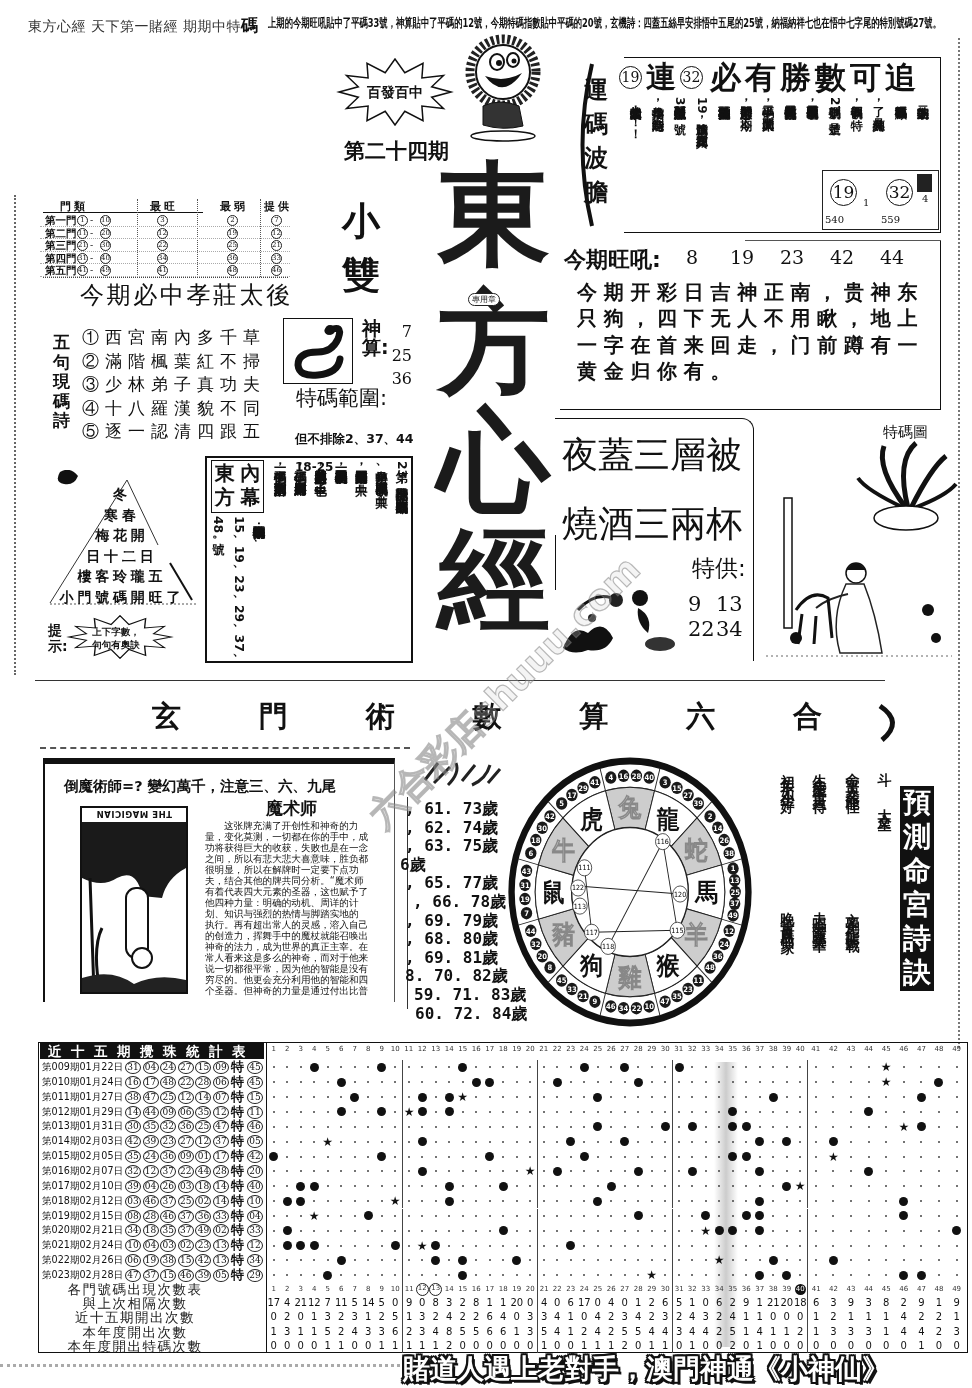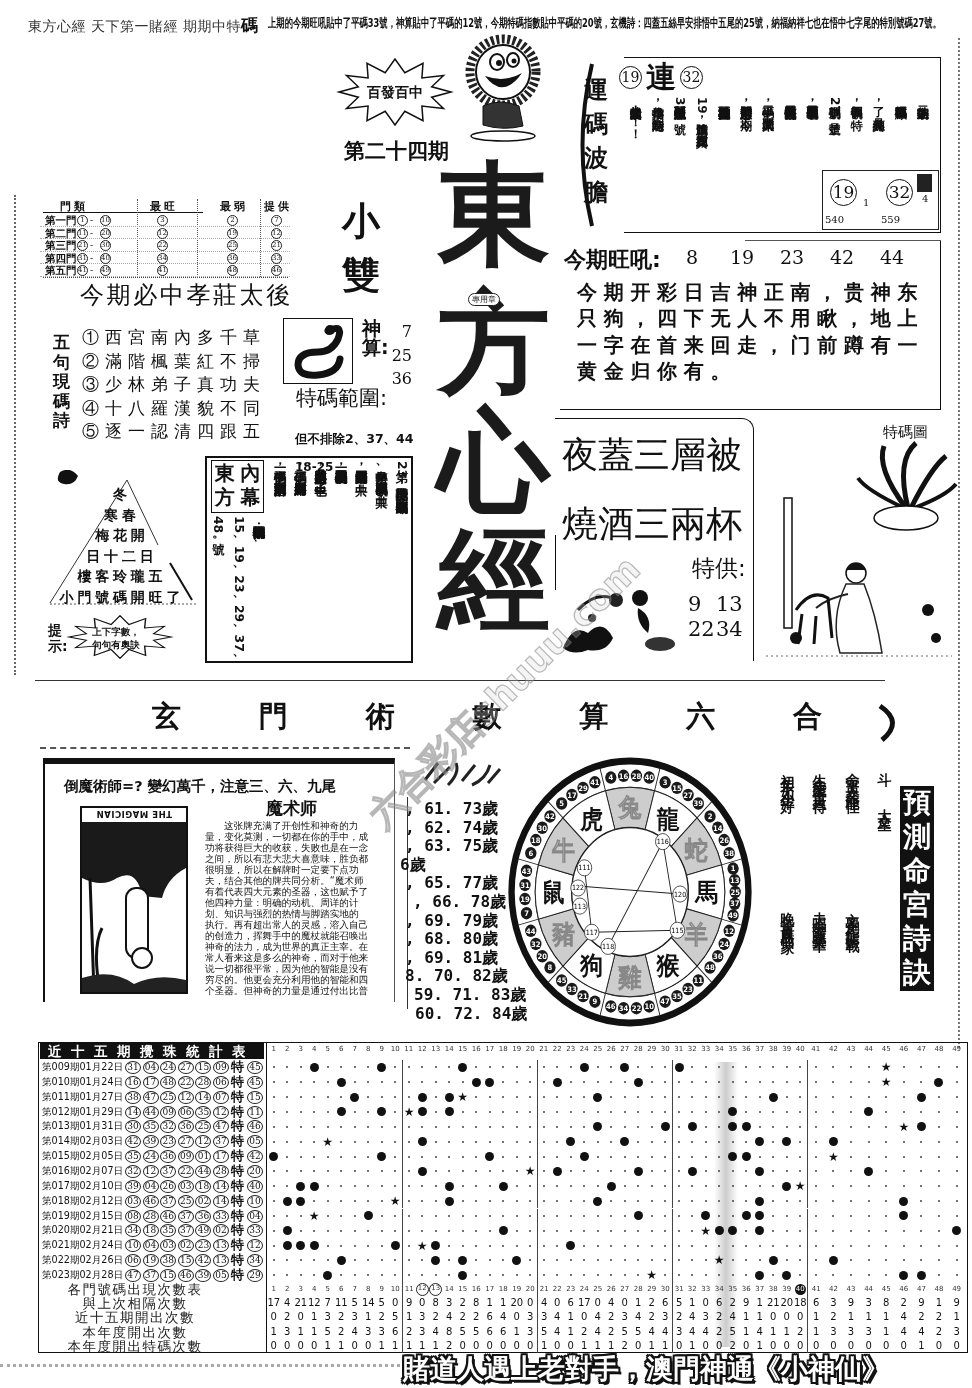--- a/index.html
+++ b/index.html
@@ -322,20 +322,21 @@
 
   <svg class="a" style="left:572px;top:62px" width="22" height="166" viewBox="0 0 22 166">
     <path d="M20,2 Q1,83 20,164" fill="none" stroke="#111" stroke-width="4"></path>
   </svg>
   <div class="a tr-side">運碼波膽</div>
   <div class="a tr-frame"></div>
   <div class="a tr-head">
     <span class="tr-hc">19</span>
     <span class="tr-link">連</span>
     <span class="tr-hc">32</span>
+    <span class="tr-text">必有勝數可追</span>
   </div>
   <div class="a vcol tr-cols" id="tr-cols">
       <div>上期的二字號</div>
       <div>碼顯得很旺氣</div>
       <div>了，總共見有</div>
       <div>四個號碼，特</div>
       <div>別號碼27號是</div>
       <div>也是二字頭號三開出，</div>
       <div>另外第二門也較旺勢有</div>
       <div>中二平碼，大門的第五</div>

